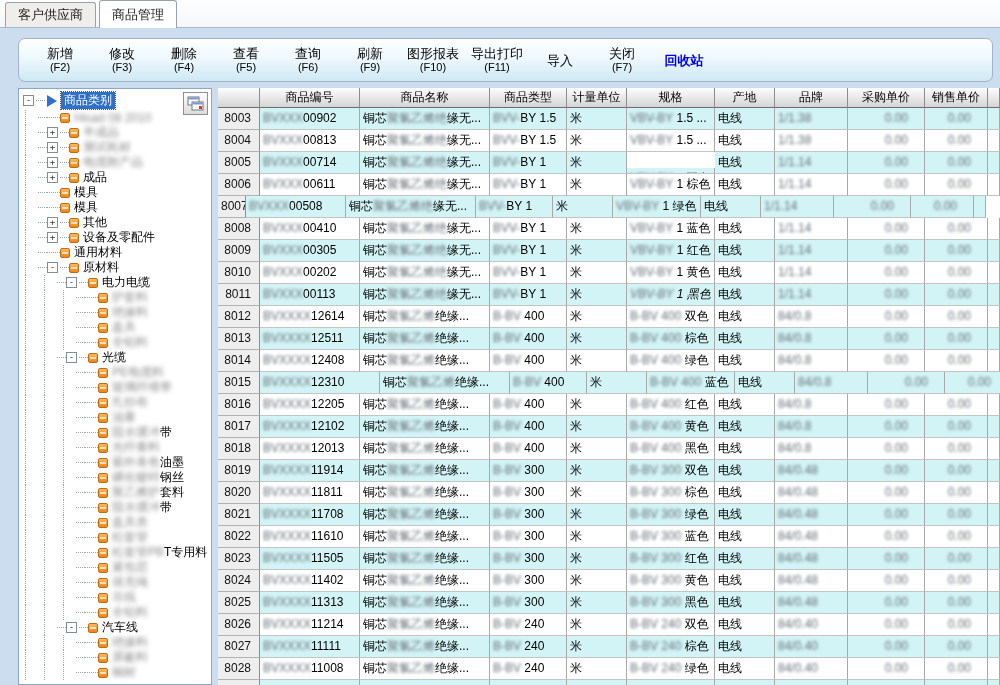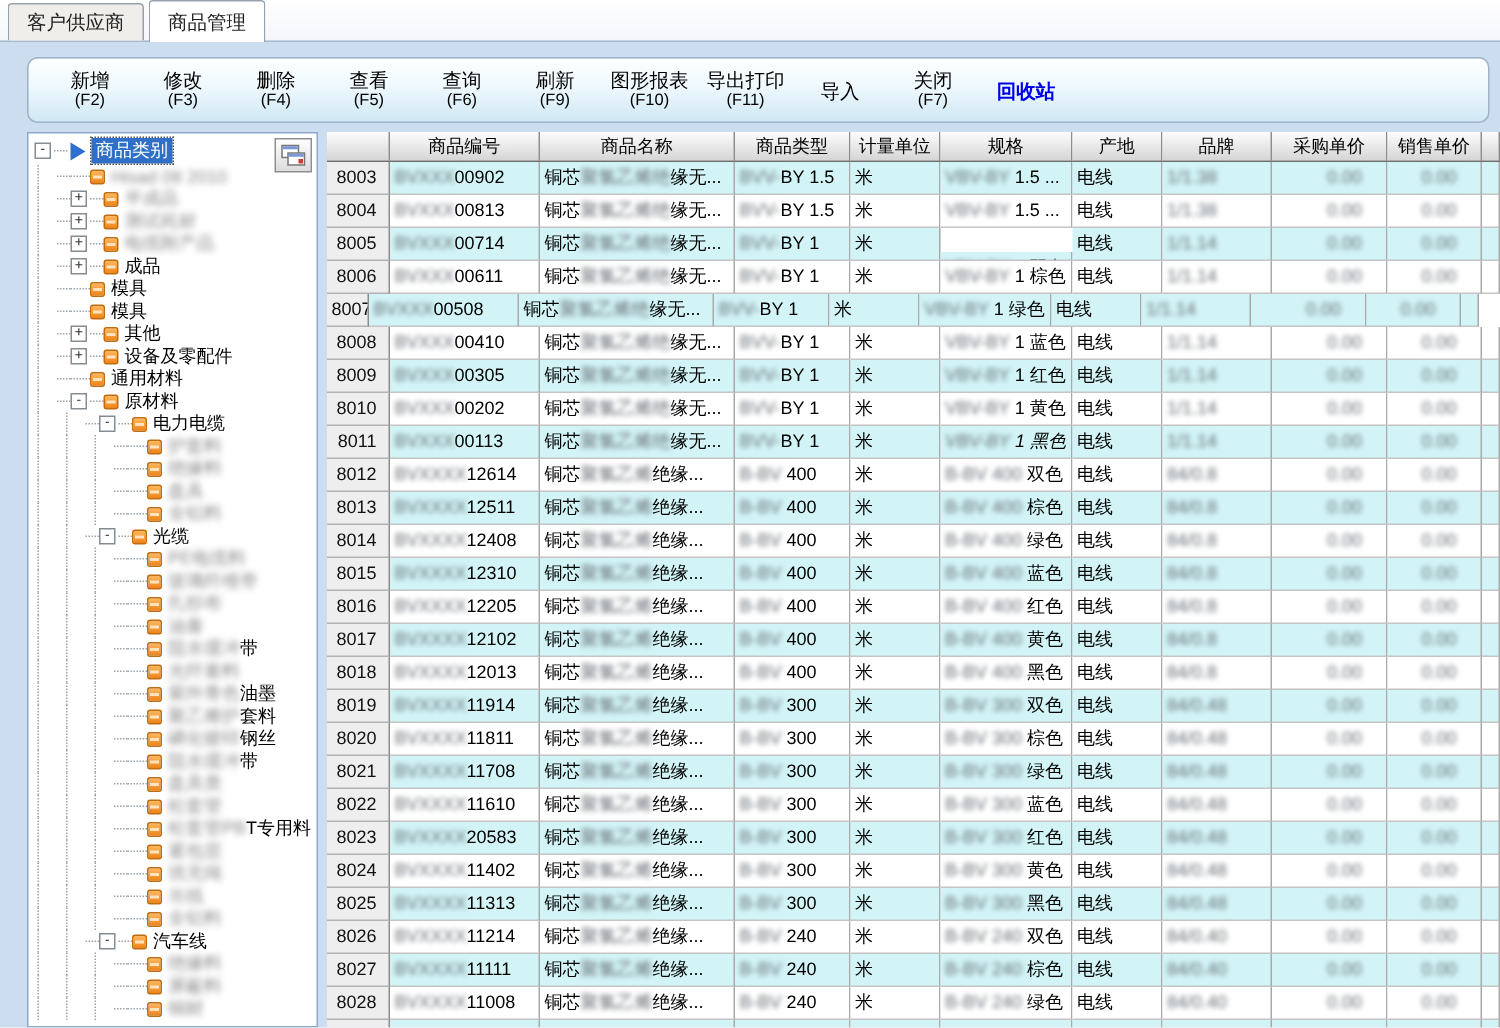--- a/index.html
+++ b/index.html
@@ -359,32 +359,32 @@
         <span class="tlabel blurt">紫外青色</span>
         <span class="tlabel">油墨</span>
       </div>
       <div class="trowi">
         <span class="guide"></span>
         <span class="guide"></span>
         <span class="guide"></span>
         <span class="stub"></span>
         <span class="stub" style="width: 13px;"></span>
         <span class="nodeicon"></span>
+        <span class="tlabel blurt">磷化镀锌</span>
+        <span class="tlabel">钢丝</span>
+      </div>
+      <div class="trowi">
+        <span class="guide"></span>
+        <span class="guide"></span>
+        <span class="guide"></span>
+        <span class="stub"></span>
+        <span class="stub" style="width: 13px;"></span>
+        <span class="nodeicon"></span>
         <span class="tlabel blurt">聚乙烯护</span>
         <span class="tlabel">套料</span>
-      </div>
-      <div class="trowi">
-        <span class="guide"></span>
-        <span class="guide"></span>
-        <span class="guide"></span>
-        <span class="stub"></span>
-        <span class="stub" style="width: 13px;"></span>
-        <span class="nodeicon"></span>
-        <span class="tlabel blurt">磷化镀锌</span>
-        <span class="tlabel">钢丝</span>
       </div>
       <div class="trowi">
         <span class="guide"></span>
         <span class="guide"></span>
         <span class="guide"></span>
         <span class="stub"></span>
         <span class="stub" style="width: 13px;"></span>
         <span class="nodeicon"></span>
         <span class="tlabel blurt">阻水缓冲</span>
         <span class="tlabel">带</span>
@@ -593,21 +593,21 @@
         <div class="cell rt" style="width: 77px;"><span class="blur">0.00</span></div>
         <div class="cell rt" style="width: 63px;"><span class="blur">0.00</span></div>
         <div class="cell " style="width: 12px;"></div>
       </div>
       <div class="grow alt">
         <div class="cell num" style="width: 42px;"><span>8009</span></div>
         <div class="cell " style="width: 100px;"><span class="blur">BVXXX</span><span>00305</span></div>
         <div class="cell " style="width: 130px;"><span>铜芯</span><span class="blur">聚氯乙烯绝</span><span>缘无...</span></div>
         <div class="cell " style="width: 77px;"><span class="blur">BVV-</span><span>BY  1</span></div>
         <div class="cell " style="width: 60px;"><span>米</span></div>
-        <div class="cell " style="width: 88px;"><span class="blur">VBV-BY</span><span> 1 红色</span></div>
+        <div class="cell " style="width: 88px; text-align: center;"><span class="blur">VBV-BY</span><span> 1 红色</span></div>
         <div class="cell " style="width: 60px;"><span>电线</span></div>
         <div class="cell " style="width: 73px;"><span class="blur">1/1.14</span></div>
         <div class="cell rt" style="width: 77px;"><span class="blur">0.00</span></div>
         <div class="cell rt" style="width: 63px;"><span class="blur">0.00</span></div>
         <div class="cell " style="width: 12px;"></div>
       </div>
       <div class="grow">
         <div class="cell num" style="width: 42px;"><span>8010</span></div>
         <div class="cell " style="width: 100px;"><span class="blur">BVXXX</span><span>00202</span></div>
         <div class="cell " style="width: 130px;"><span>铜芯</span><span class="blur">聚氯乙烯绝</span><span>缘无...</span></div>
@@ -667,21 +667,21 @@
         <div class="cell " style="width: 60px;"><span>米</span></div>
         <div class="cell " style="width: 88px;"><span class="blur">B-BV 400</span><span> 绿色</span></div>
         <div class="cell " style="width: 60px;"><span>电线</span></div>
         <div class="cell " style="width: 73px;"><span class="blur">84/0.8</span></div>
         <div class="cell rt" style="width: 77px;"><span class="blur">0.00</span></div>
         <div class="cell rt" style="width: 63px;"><span class="blur">0.00</span></div>
         <div class="cell " style="width: 12px;"></div>
       </div>
       <div class="grow alt">
         <div class="cell num" style="width: 42px;"><span>8015</span></div>
-        <div class="cell " style="width: 100px;"><span class="blur">BVXXXX</span><span>12310</span></div>
+        <div class="cell " style="width: 120px;"><span class="blur">BVXXXX</span><span>12310</span></div>
         <div class="cell " style="width: 130px;"><span>铜芯</span><span class="blur">聚氯乙烯</span><span>绝缘...</span></div>
         <div class="cell " style="width: 77px;"><span class="blur">B-BV</span><span> 400</span></div>
         <div class="cell " style="width: 60px;"><span>米</span></div>
         <div class="cell " style="width: 88px;"><span class="blur">B-BV 400</span><span> 蓝色</span></div>
         <div class="cell " style="width: 60px;"><span>电线</span></div>
         <div class="cell " style="width: 73px;"><span class="blur">84/0.8</span></div>
         <div class="cell rt" style="width: 77px;"><span class="blur">0.00</span></div>
         <div class="cell rt" style="width: 63px;"><span class="blur">0.00</span></div>
         <div class="cell " style="width: 12px;"></div>
       </div>
@@ -771,21 +771,21 @@
         <div class="cell " style="width: 60px;"><span>米</span></div>
         <div class="cell " style="width: 88px;"><span class="blur">B-BV 300</span><span> 蓝色</span></div>
         <div class="cell " style="width: 60px;"><span>电线</span></div>
         <div class="cell " style="width: 73px;"><span class="blur">84/0.48</span></div>
         <div class="cell rt" style="width: 77px;"><span class="blur">0.00</span></div>
         <div class="cell rt" style="width: 63px;"><span class="blur">0.00</span></div>
         <div class="cell " style="width: 12px;"></div>
       </div>
       <div class="grow alt">
         <div class="cell num" style="width: 42px;"><span>8023</span></div>
-        <div class="cell " style="width: 100px;"><span class="blur">BVXXXX</span><span>20583</span></div>
+        <div class="cell " style="width: 100px;"><span class="blur">BVXXXX</span><span>11505</span></div>
         <div class="cell " style="width: 130px;"><span>铜芯</span><span class="blur">聚氯乙烯</span><span>绝缘...</span></div>
         <div class="cell " style="width: 77px;"><span class="blur">B-BV</span><span> 300</span></div>
         <div class="cell " style="width: 60px;"><span>米</span></div>
         <div class="cell " style="width: 88px;"><span class="blur">B-BV 300</span><span> 红色</span></div>
         <div class="cell " style="width: 60px;"><span>电线</span></div>
         <div class="cell " style="width: 73px;"><span class="blur">84/0.48</span></div>
         <div class="cell rt" style="width: 77px;"><span class="blur">0.00</span></div>
         <div class="cell rt" style="width: 63px;"><span class="blur">0.00</span></div>
         <div class="cell " style="width: 12px;"></div>
       </div>

